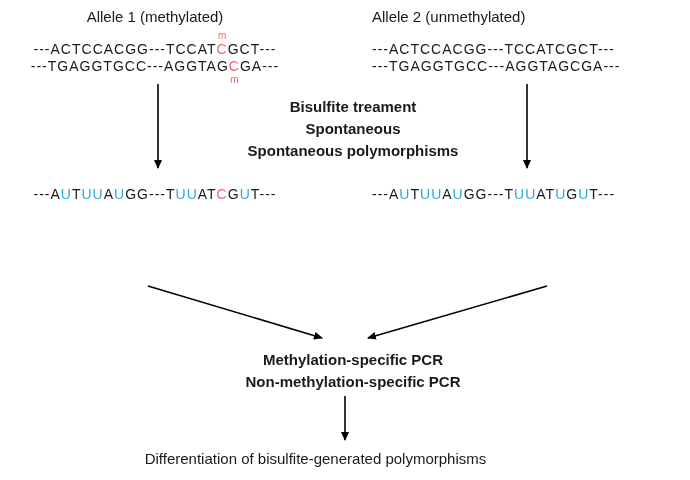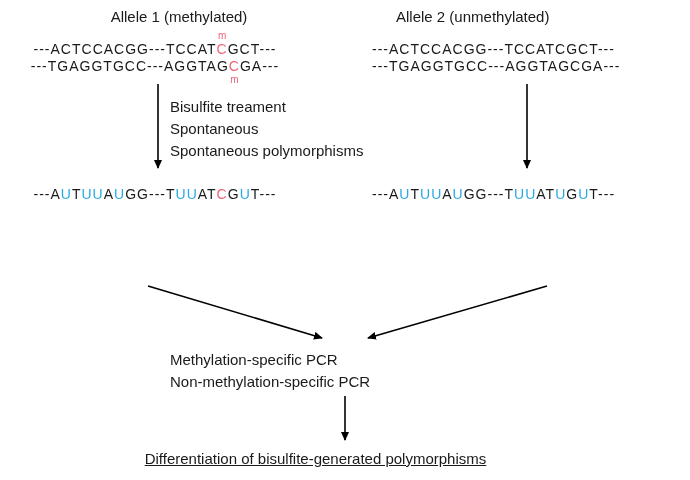--- a/index.html
+++ b/index.html
@@ -8,23 +8,23 @@
     --ink:#1a1a1a;
   }
   html,body{margin:0;padding:0;background:#fff;}
   .canvas{
     position:relative;width:690px;height:480px;background:#fff;overflow:hidden;
     font-family:"Liberation Sans","DejaVu Sans",sans-serif;color:var(--ink);
   }
   .abs{position:absolute;}
   .col-left{left:0;width:310px;text-align:center;}
   .col-right{left:372px;width:316px;text-align:left;}
-  .center-col{left:170px;width:350px;}
-  .full{left:0;width:631px;text-align:center;text-decoration:underline;}
-  .title{font-size:15px;margin-left:24px;}
+  .center-col{left:178px;width:350px;text-align:center;font-weight:bold;}
+  .full{left:0;width:631px;text-align:center;}
+  .title{font-size:15px;}
   .seq{
     font-size:14px;letter-spacing:1px;line-height:17px;white-space:nowrap;
   }
   .seq-b{color:var(--ink);}
   .seq-u{color:var(--blue);}
   .seq-r{color:var(--red);}
   .meth-wrap{position:relative;}
   .meth-m{
     position:absolute;left:50%;transform:translateX(-50%);
     font-size:10px;letter-spacing:0;color:var(--red);line-height:10px;

